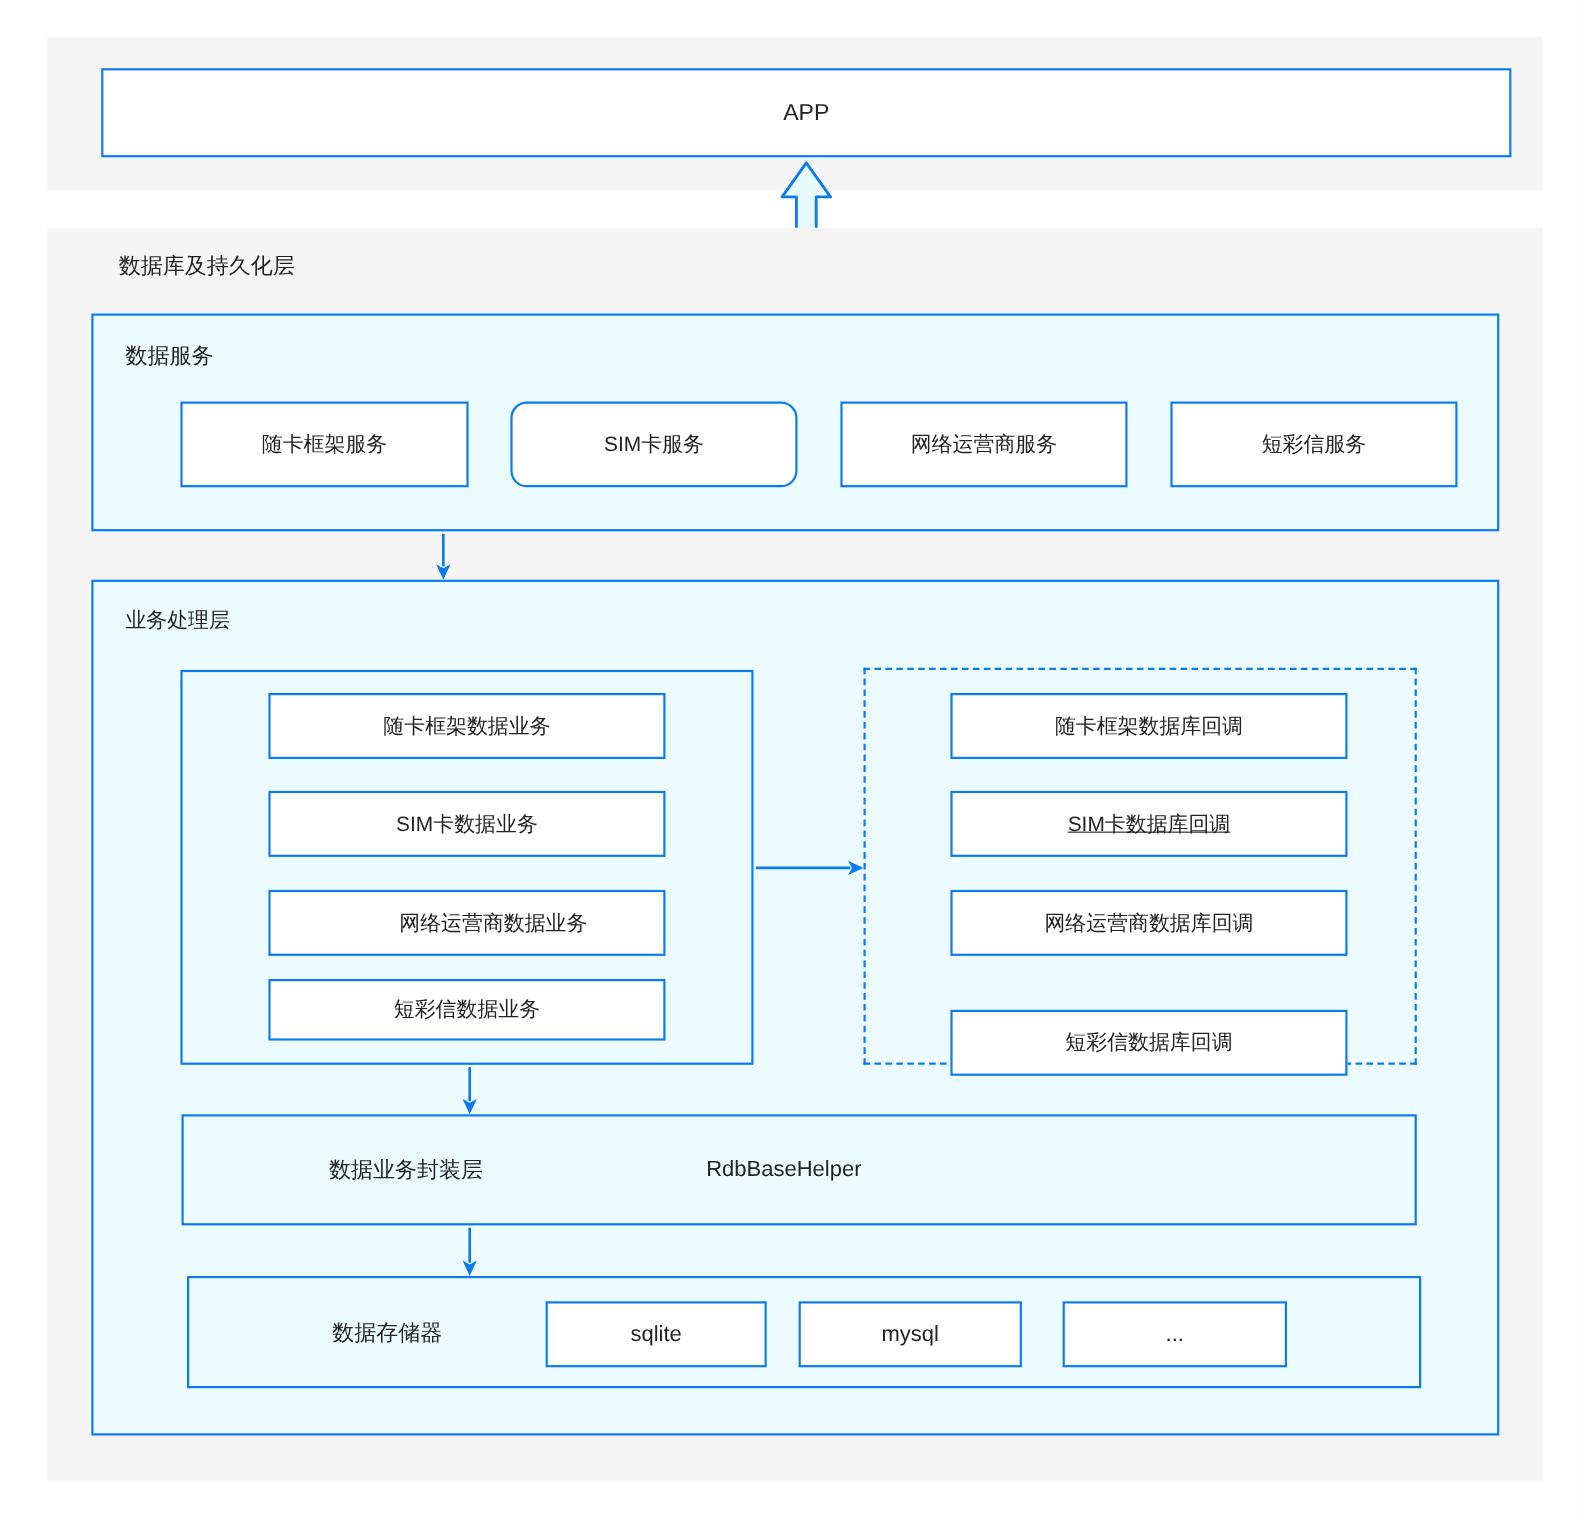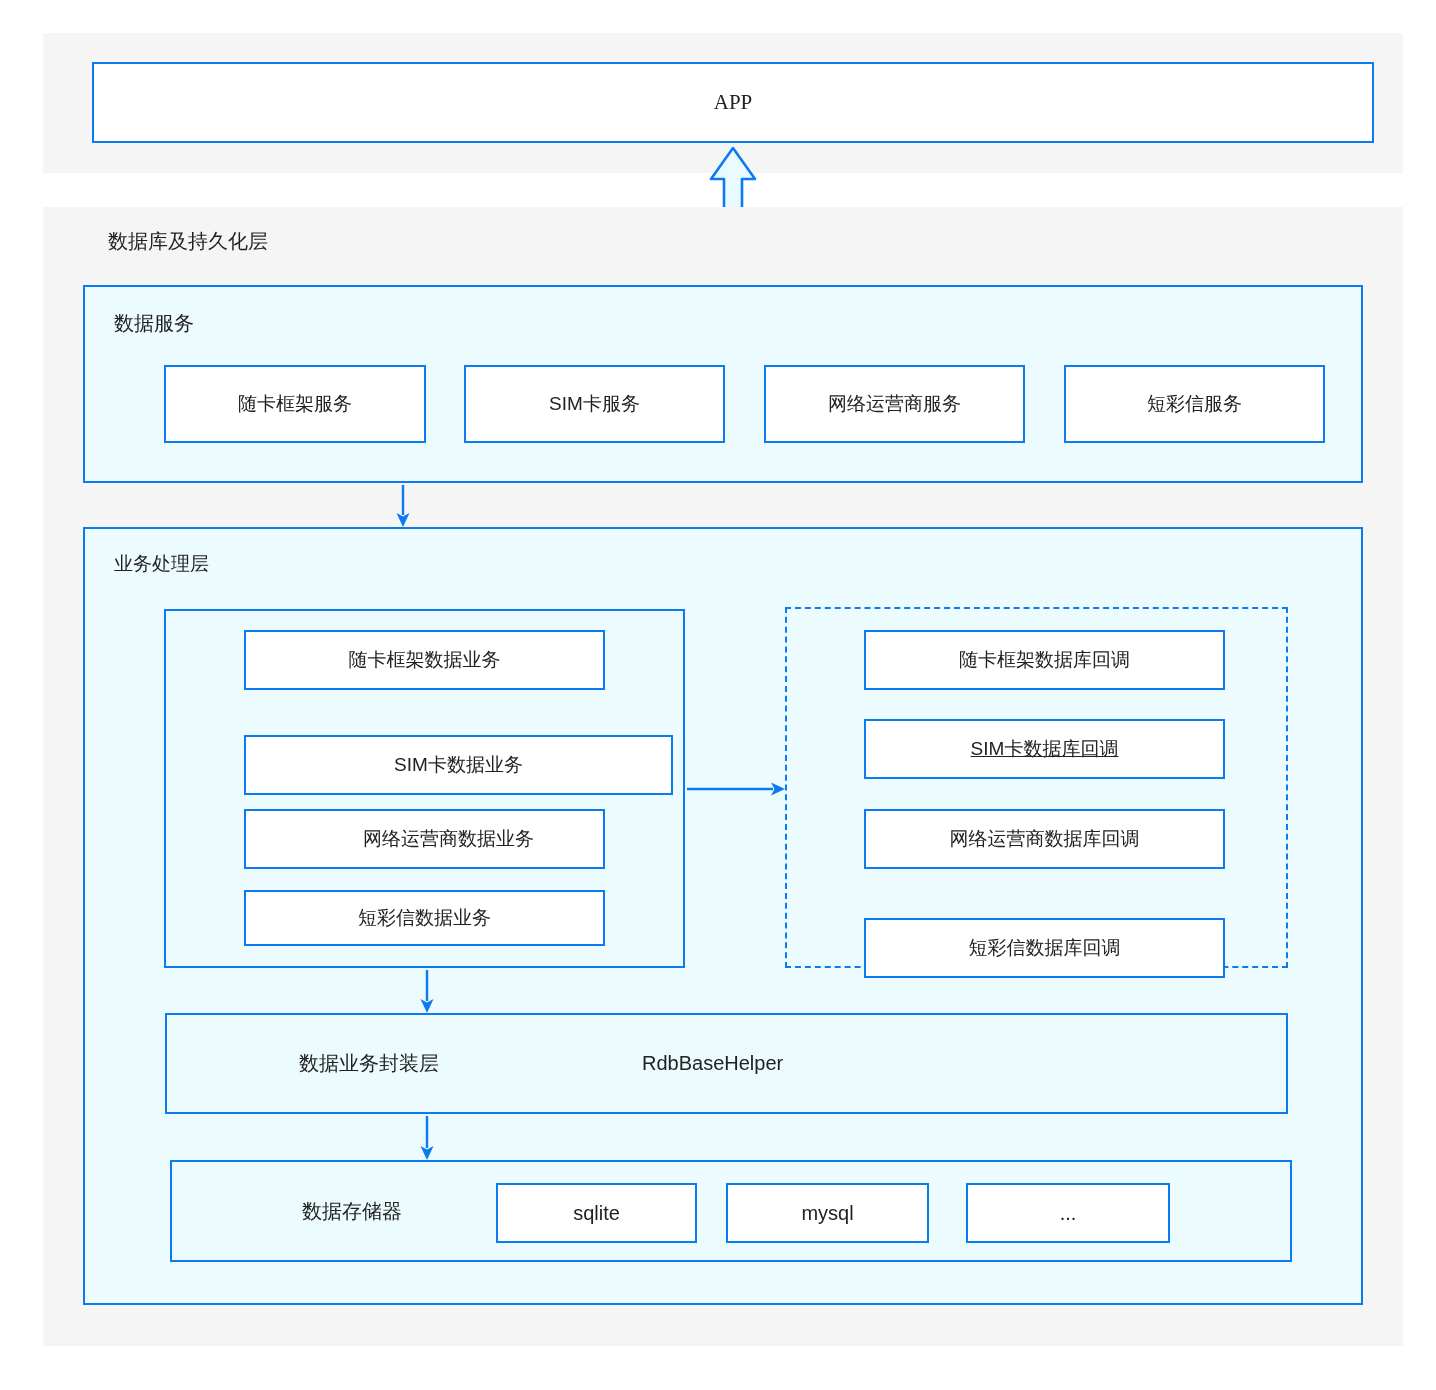--- a/index.html
+++ b/index.html
@@ -30,37 +30,37 @@
   .arrow-head{fill:var(--blue);stroke:none;}
   .bidir-fill{fill:#e9fbff;stroke:var(--blue);stroke-width:2.6;stroke-linejoin:round;}
   .wrapper-label{position:absolute;top:0;height:100%;display:flex;align-items:center;font-size:20px;}
 </style>
 </head>
 <body>
 
 <div class="canvas">
 
   <div class="abs gray-panel" style="left:43px;top:33px;width:1360px;height:140px;"></div>
-  <div class="abs node" style="left:92px;top:62px;width:1282px;height:81px;font-size:21px;font-family:Liberation Serif, serif;">
+  <div class="abs node" style="left:92px;top:62px;width:1282px;height:81px;font-size:21px;">
     <span>APP</span>
   </div>
 
   <svg class="abs arrow-svg" style="left:709px;top:146px;" width="48" height="100" viewBox="0 0 48 100">
     <path class="bidir-fill" d="M24 2 L46 33 L33 33 L33 67 L46 67 L24 98 L2 67 L15 67 L15 33 L2 33 Z"></path>
   </svg>
 
   <div class="abs gray-panel" style="left:43px;top:207px;width:1360px;height:1139px;"></div>
   <div class="abs section-title" style="left:108px;top:228px;">数据库及持久化层</div>
 
   <div class="abs frame cyan-fill" style="left:83px;top:285px;width:1280px;height:198px;">
     <div class="abs section-title" style="left:29px;top:23px;">数据服务</div>
     <div class="abs node" style="left:79px;top:78px;width:262px;height:78px;">
       <span>随卡框架服务</span>
     </div>
-    <div class="abs node" style="left:379px;top:78px;width:261px;height:78px;">
+    <div class="abs node" style="left:379px;top:78px;width:261px;height:78px;border-radius:15px;">
       <span>SIM卡服务</span>
     </div>
     <div class="abs node" style="left:679px;top:78px;width:261px;height:78px;">
       <span>网络运营商服务</span>
     </div>
     <div class="abs node" style="left:979px;top:78px;width:261px;height:78px;">
       <span>短彩信服务</span>
     </div>
   </div>
 
@@ -69,21 +69,21 @@
     <path class="arrow-head" d="M8 42 L1.5 28 L8 31.5 L14.5 28 Z"></path>
   </svg>
 
   <div class="abs frame cyan-fill" style="left:83px;top:527px;width:1280px;height:778px;">
     <div class="abs" style="left:29px;top:22px;font-size:19px;color:#1f1f1f;">业务处理层</div>
 
     <div class="abs frame" style="left:79px;top:80px;width:521px;height:359px;">
       <div class="abs node" style="left:78px;top:19px;width:361px;height:60px;">
         <span>随卡框架数据业务</span>
       </div>
-      <div class="abs node" style="left:78px;top:108px;width:429px;height:60px;margin-top:16px;">
+      <div class="abs node" style="left:78px;top:108px;width:361px;height:60px;">
         <span>SIM卡数据业务</span>
       </div>
       <div class="abs node" style="left:78px;top:198px;width:361px;height:60px;padding-left:48px;">
         <span>网络运营商数据业务</span>
       </div>
       <div class="abs node" style="left:78px;top:279px;width:361px;height:56px;">
         <span>短彩信数据业务</span>
       </div>
     </div>
 

